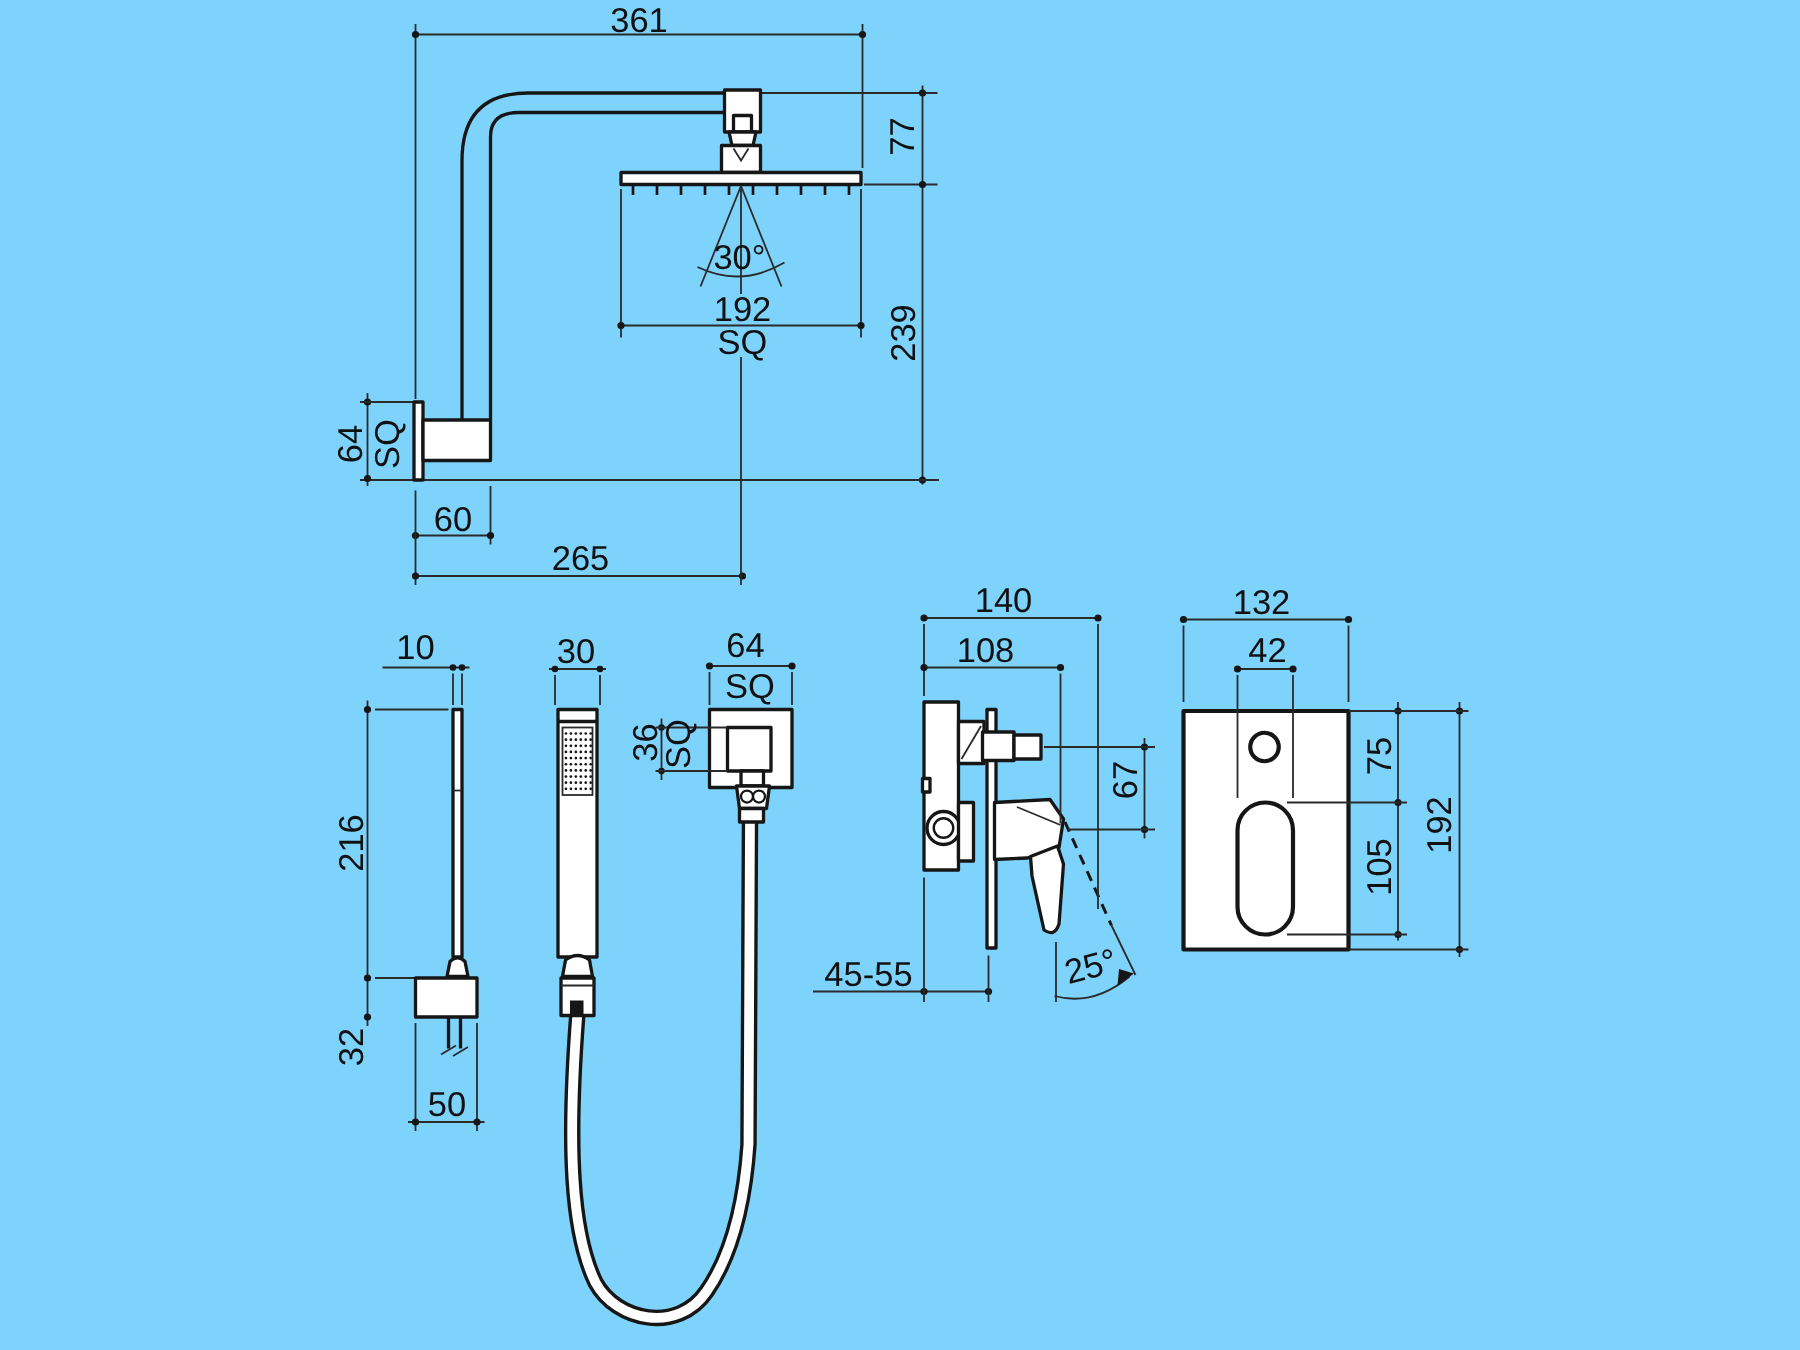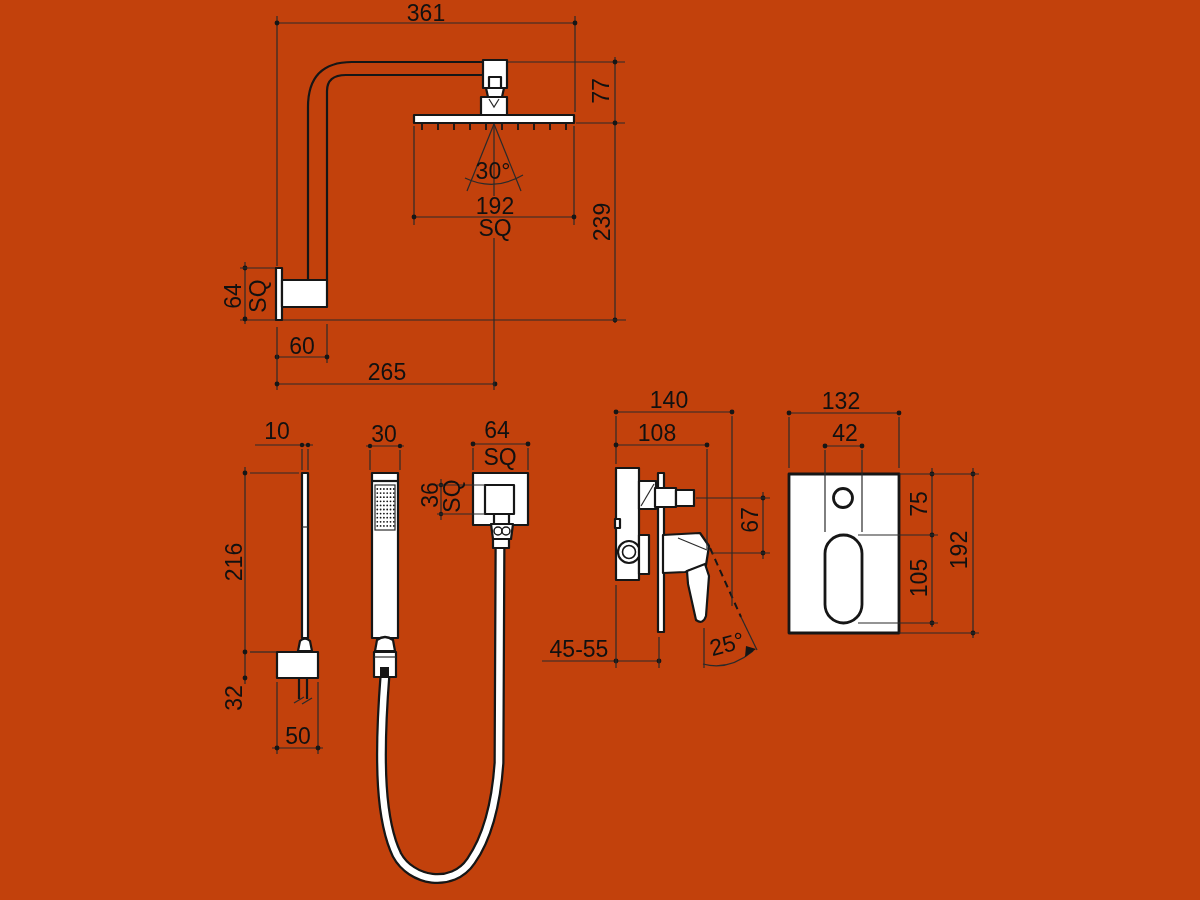--- a/index.html
+++ b/index.html
@@ -1,16 +1,16 @@
 <!DOCTYPE html>
 <html><head>
 <meta charset="utf-8">
 <style>
   html,body{margin:0;padding:0;background:#ffffff;}
-  .canvas-wrap{width:1200px;height:900px;background:#c2410c;position:relative;}
+  .canvas-wrap{width:1200px;height:900px;background:#7dd3fc;position:relative;}
   svg{display:block;}
   .part{fill:#ffffff;stroke:#161616;stroke-width:2.2;stroke-linejoin:round;}
   .part-bold{fill:#ffffff;stroke:#161616;stroke-width:2.8;stroke-linejoin:round;}
   .pline{fill:none;stroke:#161616;stroke-width:2.2;}
   .pthin{fill:none;stroke:#2a2a2a;stroke-width:1.2;}
   .dim{fill:none;stroke:#2a2a2a;stroke-width:1.2;}
   .dot{fill:#161616;stroke:none;}
   .dark{fill:#161616;stroke:none;}
   .dash{fill:none;stroke:#161616;stroke-width:2;stroke-dasharray:7 5;}
   .dimtext{font-family:"Liberation Sans","DejaVu Sans",sans-serif;font-size:23px;fill:#111;

